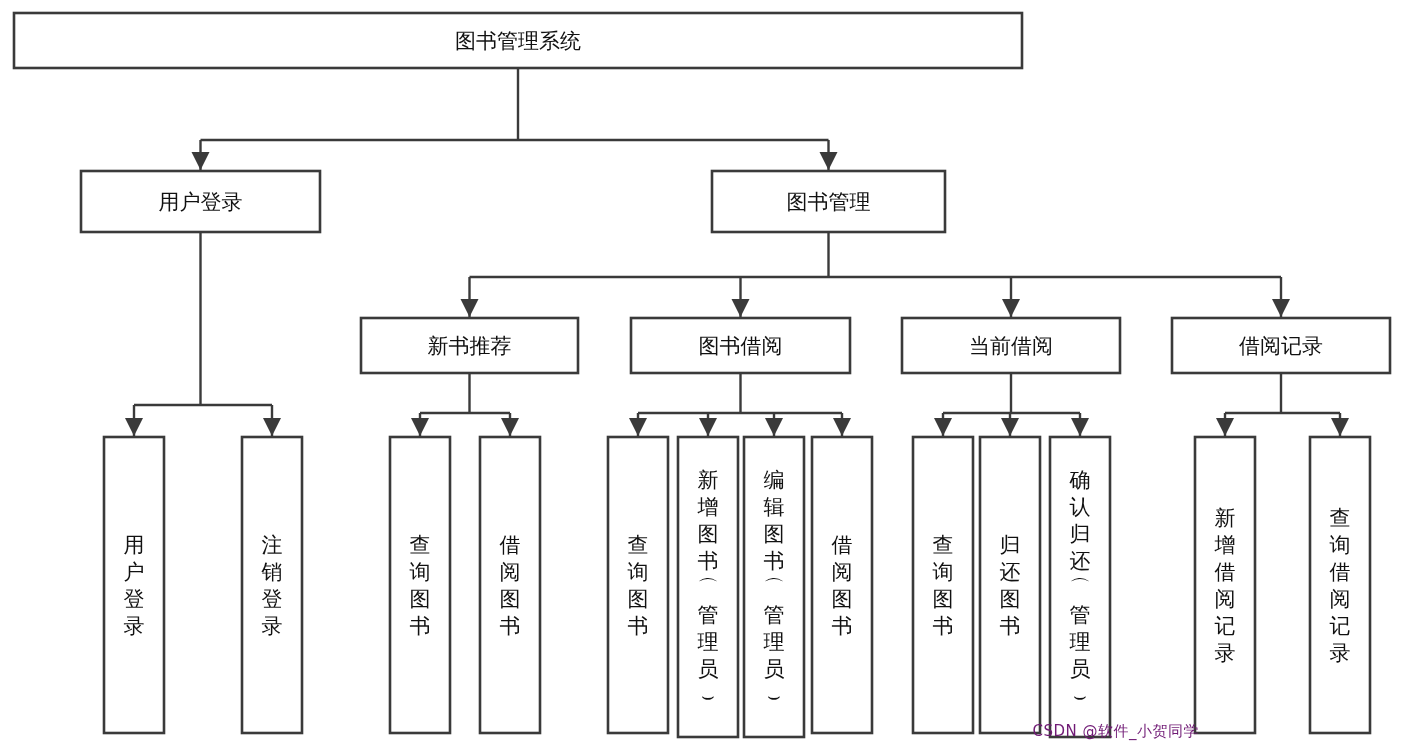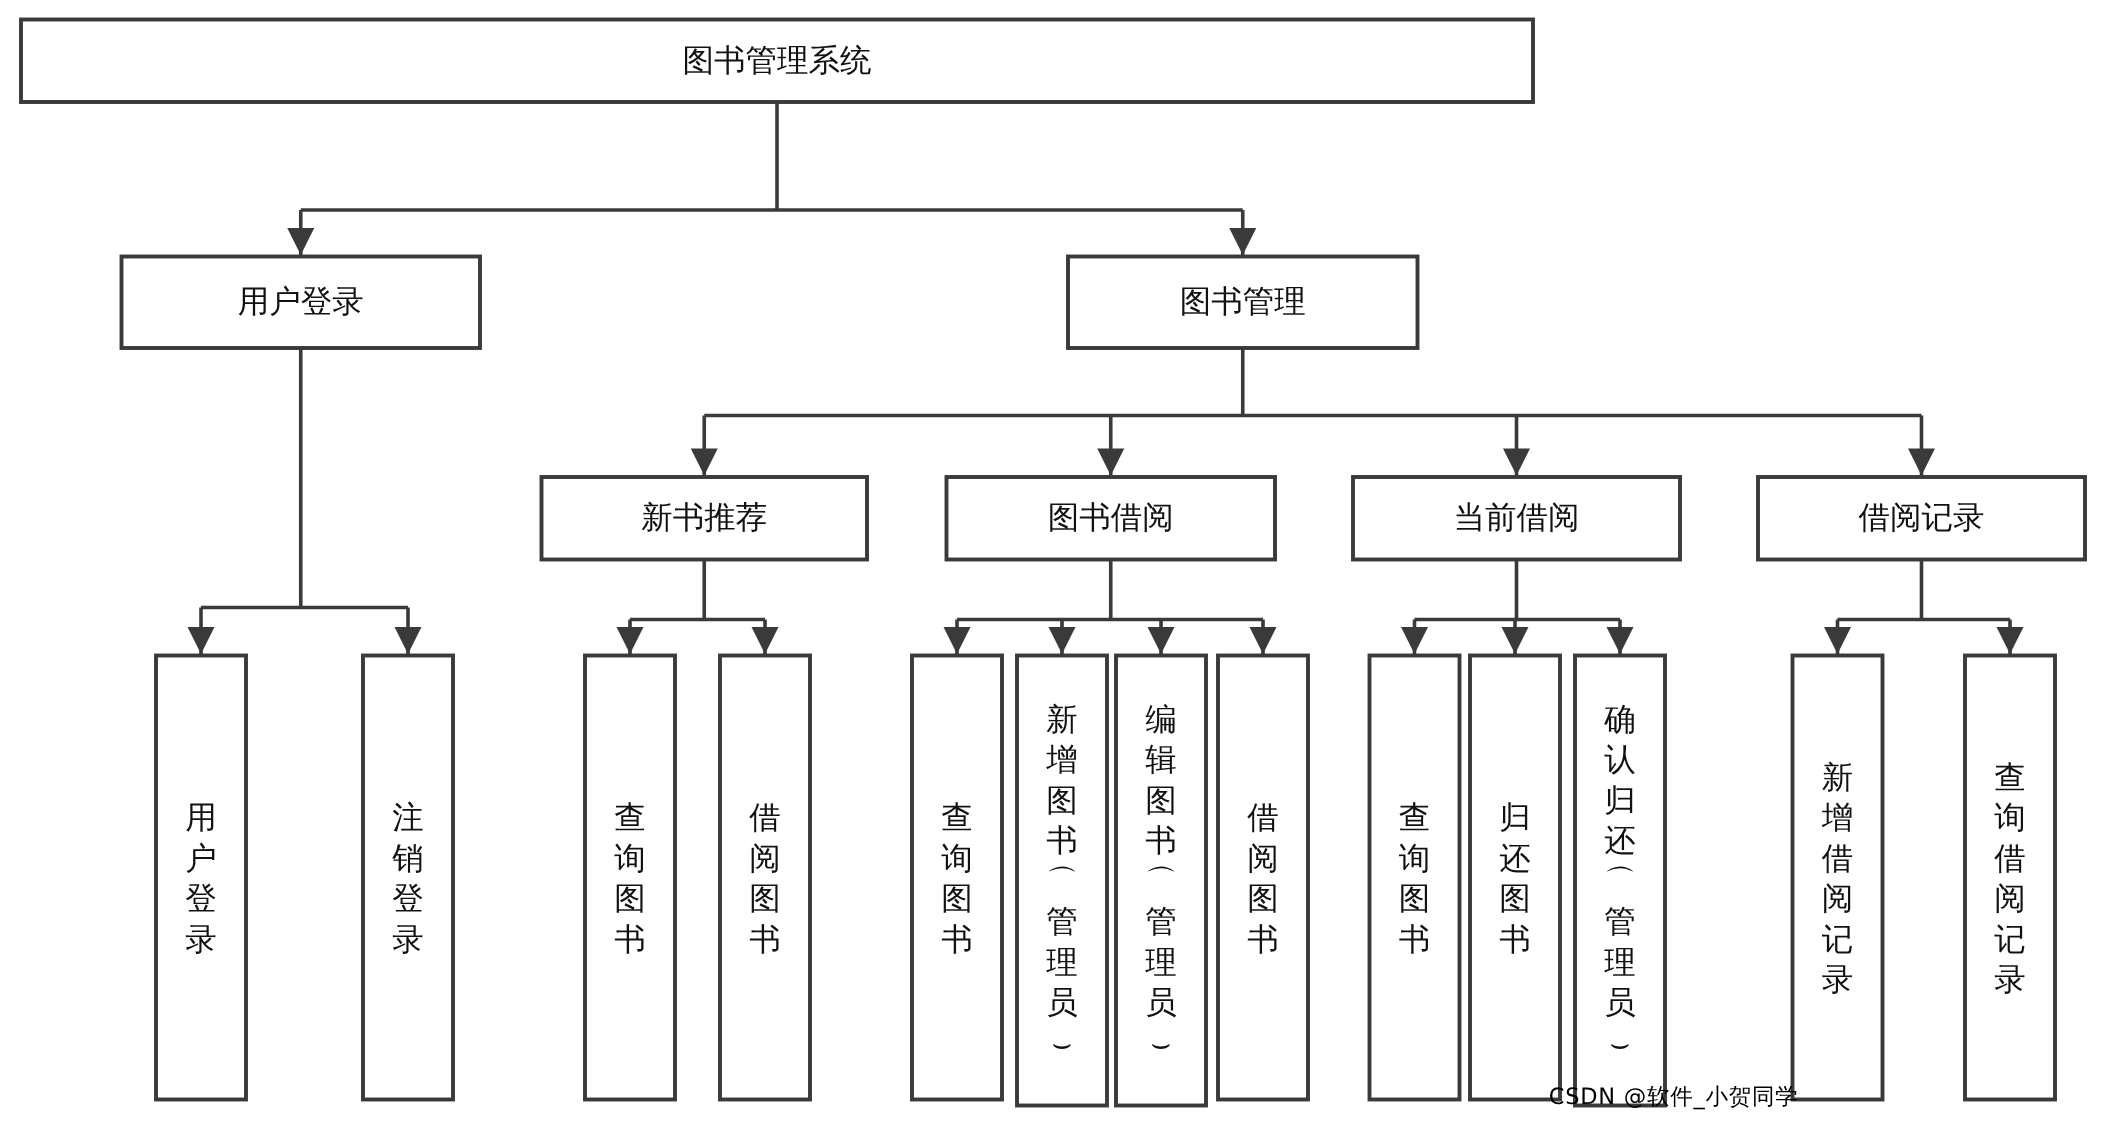--- a/index.html
+++ b/index.html
@@ -48,21 +48,21 @@
     font-family: "DejaVu Sans", "Liberation Sans", sans-serif;
     font-size: 21px;
     fill: #111111;
   }
   .watermark {
     position: absolute;
     right: 12px;
     bottom: 6px;
     font-family: "DejaVu Sans", "Liberation Sans", sans-serif;
     font-size: 15px;
-    color: #000000;
+    color: #701a75;
     white-space: nowrap;
     letter-spacing: 0.5px;
   }
 </style>
 </head>
 <body>
 
 <div id="diagram-root">
 
   <svg class="diagram" viewBox="0 0 1405 747" xmlns="http://www.w3.org/2000/svg">

